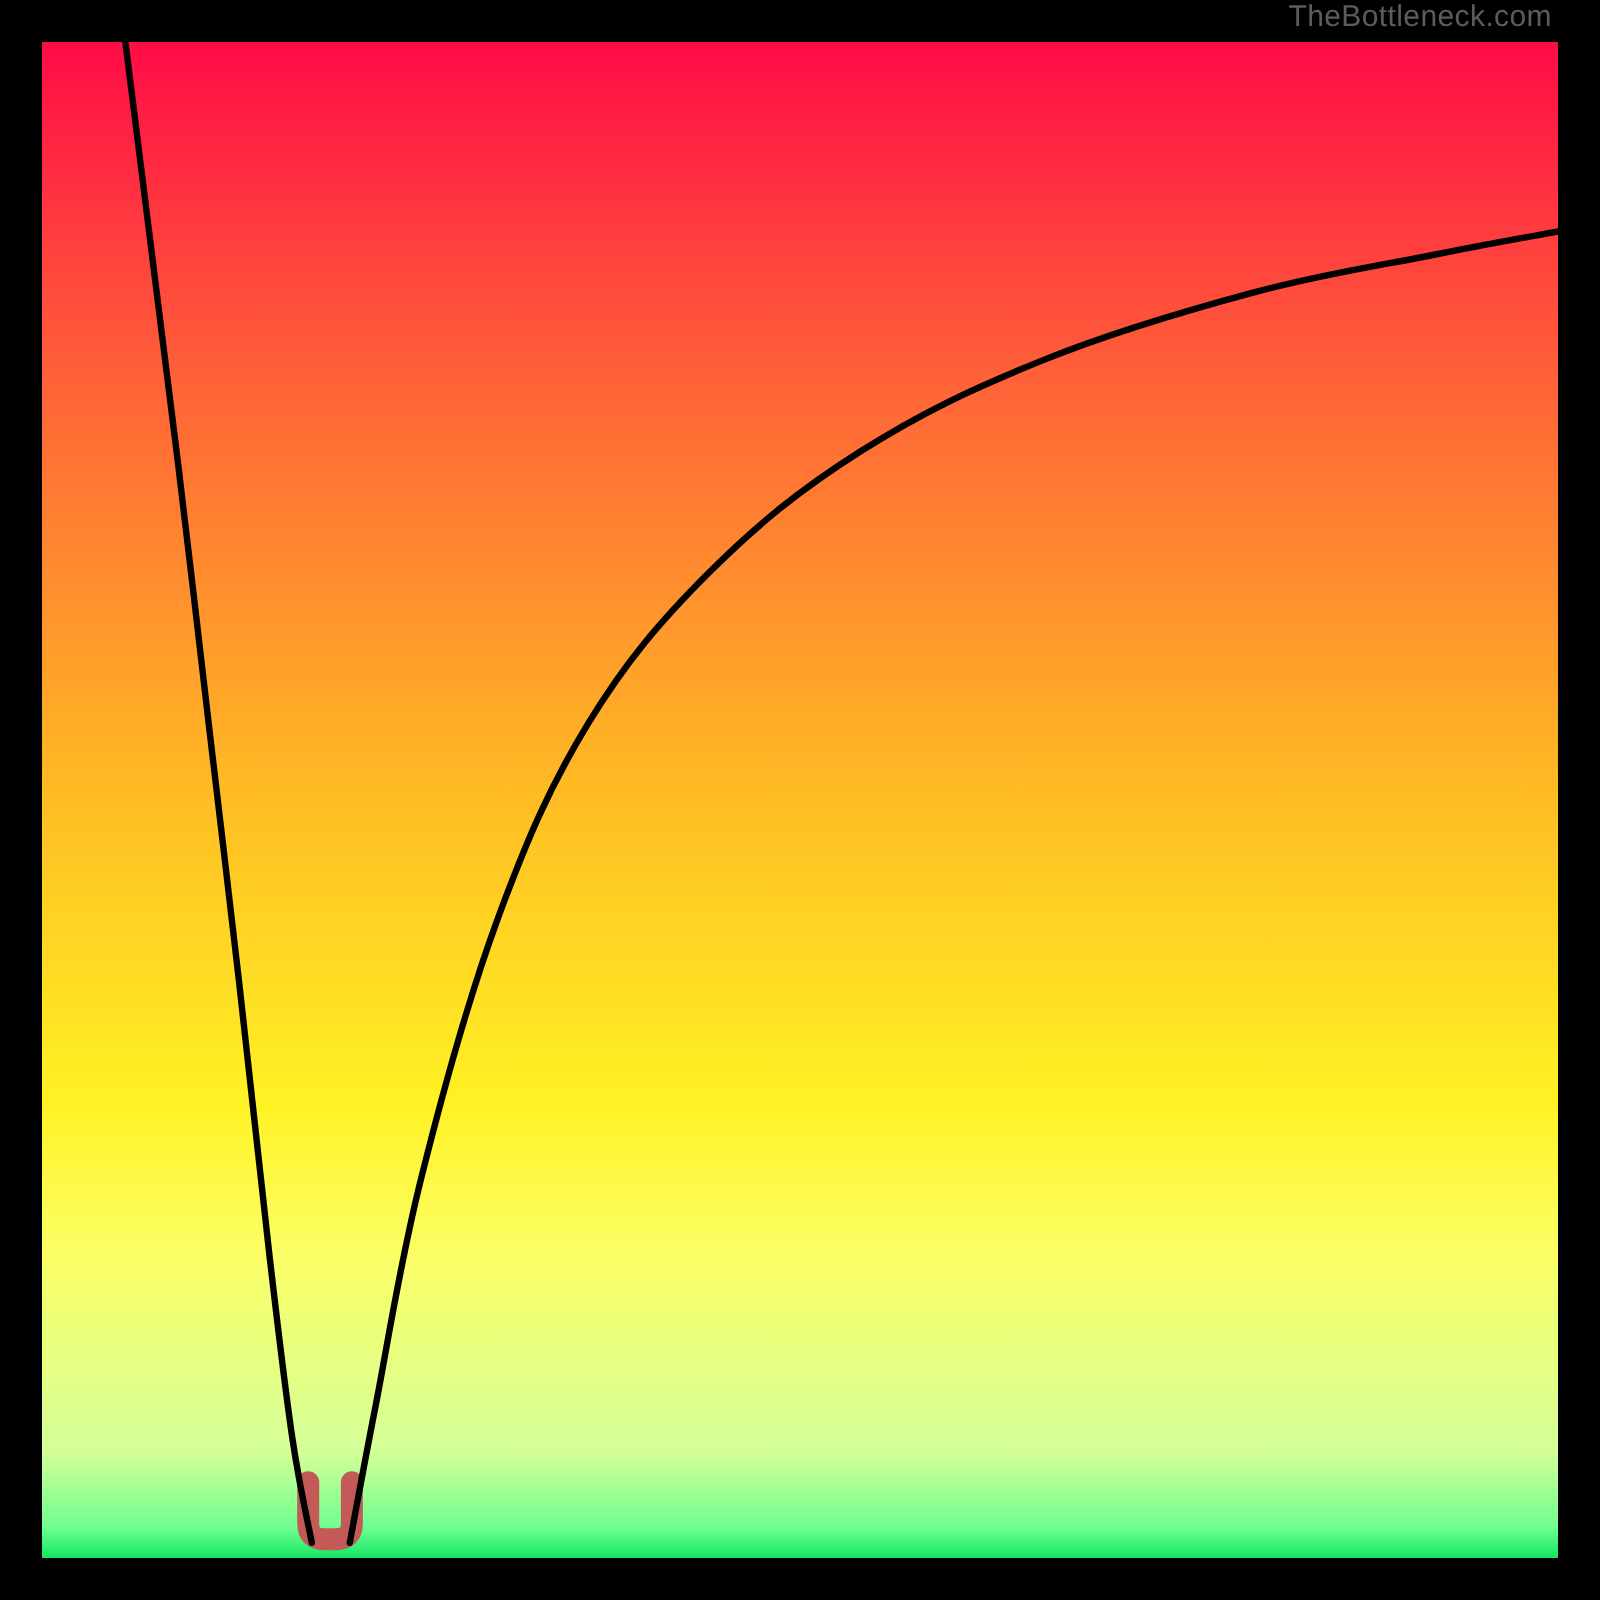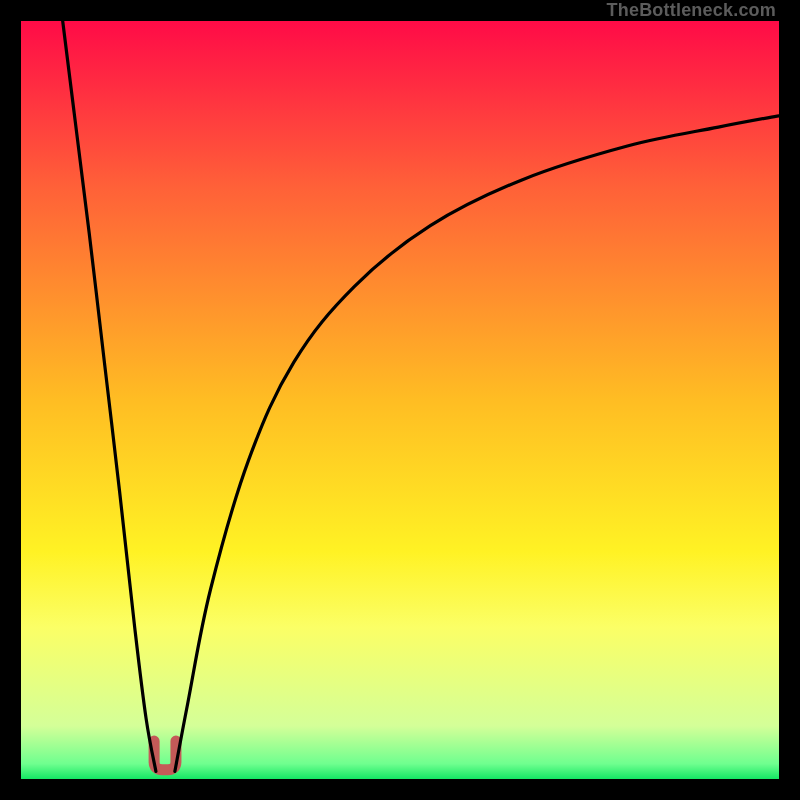--- a/index.html
+++ b/index.html
@@ -24,22 +24,22 @@
     left: 0;
     top: 0;
     width: 758px;
     height: 758px;
   }
   .watermark {
     position: absolute;
     top: 0px;
     right: 24px;
     color: #5c5c5c;
-    font-size: 18px;
-    font-weight: 700;
+    font-size: 15px;
+    font-weight: 400;
     letter-spacing: 0.2px;
   }
 </style>
 </head>
 <body>
 
 <div class="frame">
   <svg class="plot-area" viewBox="0 0 758 758" preserveAspectRatio="none">
     <defs>
       <linearGradient id="bg-grad" x1="0" y1="0" x2="0" y2="1">

